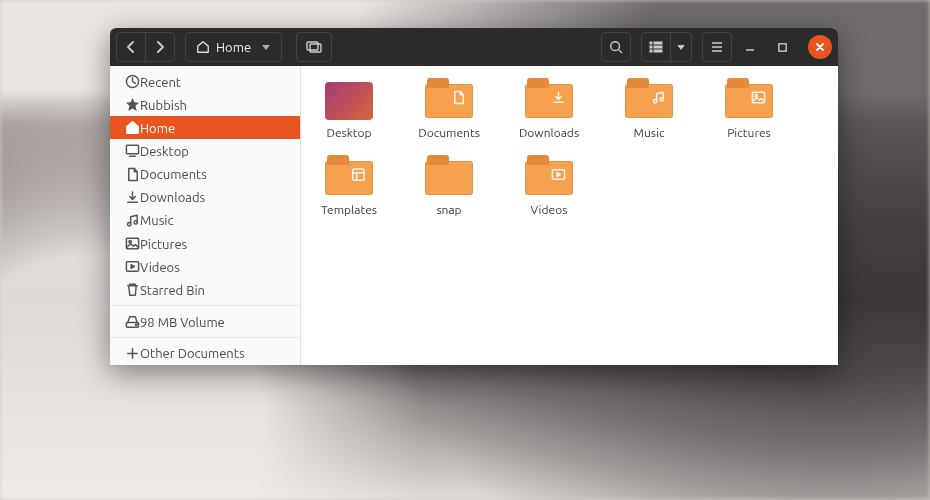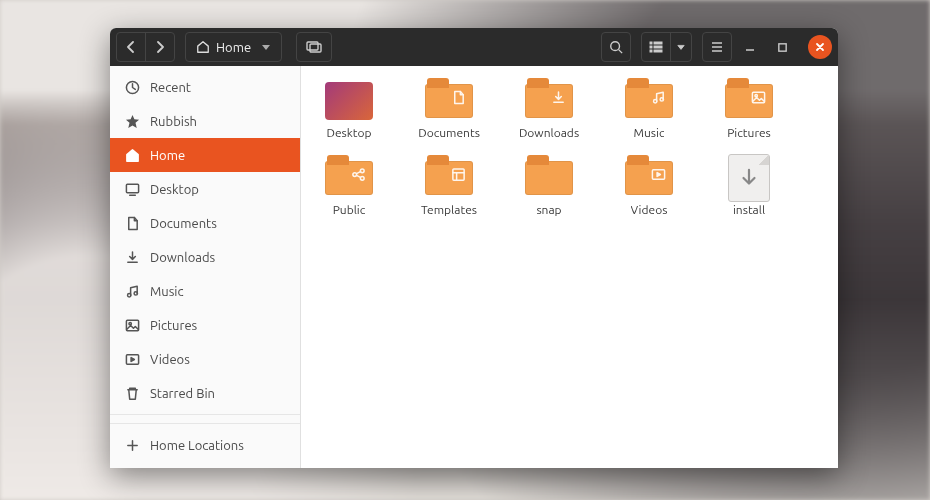--- a/index.html
+++ b/index.html
@@ -7,21 +7,21 @@
   .desktop-bg{
     position:absolute;inset:0;
     background:
       radial-gradient(circle at 10% 85%, rgba(240,235,232,.9) 0 18%, transparent 35%),
       radial-gradient(circle at 90% 30%, rgba(60,55,58,.7) 0 25%, transparent 55%),
       linear-gradient(180deg,#e9e5e2 0,#e9e5e2 18%,#a39a97 25%,#5c5356 45%,#3c3538 60%,#e2ded9 100%);
     filter:blur(2px);
   }
 
   .window{
-    position:absolute;left:110px;top:28px;width:728px;height:440px;
+    position:absolute;left:110px;top:28px;width:728px;height:337px;
     background:#fff;border-radius:6px 6px 0 0;
     box-shadow:0 8px 30px rgba(0,0,0,.45);
     overflow:hidden;display:flex;flex-direction:column;
     font-size:13px;color:#3d3d3d;
   }
 
   
   .titlebar{
     height:38px;background:#2b2b2b;color:#ddd;display:flex;align-items:center;
     padding:0 6px;gap:4px;
@@ -49,21 +49,21 @@
   }
   .win-close svg{stroke:#fff;}
 
   
   .body{flex:1;display:flex;min-height:0;}
   .sidebar{
     width:190px;background:#fafafa;border-right:1px solid #e0e0e0;
     display:flex;flex-direction:column;padding-top:4px;
   }
   .side-item{
-    display:flex;align-items:center;gap:10px;height:34px;padding:0 14px;
+    display:flex;align-items:center;gap:0;height:34px;padding:0 14px;
     color:#4a4a4a;cursor:default;
   }
   .side-item .ic{width:16px;height:16px;display:flex;align-items:center;justify-content:center;color:#555;}
   .side-item.active{background:#e95420;color:#fff;}
   .side-item.active .ic svg{stroke:#fff!important;fill:#fff;}
   .side-item.active .ic{color:#fff;}
   .side-sep{height:1px;background:#e6e6e6;margin:4px 0;}
 
   .content{
     flex:1;padding:14px 12px;display:flex;flex-wrap:wrap;align-content:flex-start;
@@ -296,28 +296,38 @@
         </div>
         <div class="side-item">
           <span class="ic">
             <svg width="15" height="15" viewBox="0 0 16 16" stroke="#555" fill="none" stroke-width="1.6" stroke-linecap="round" stroke-linejoin="round">
               <path d="M3 4h10M5 4V2.5h6V4M4 4l1 10h6l1-10"></path>
             </svg>
           </span>
           <span>Starred Bin</span>
         </div>
         <div class="side-sep"></div>
+        <div class="side-item">
+          <span class="ic">
+            <svg width="15" height="15" viewBox="0 0 16 16" stroke="#555" fill="none" stroke-width="1.6" stroke-linecap="round" stroke-linejoin="round">
+              <rect x="1.5" y="9" width="13" height="5" rx="1"></rect>
+              <path d="M3 9l2-6h6l2 6"></path>
+              <circle cx="12" cy="11.5" r=".8" fill="#555"></circle>
+            </svg>
+          </span>
+          <span>98 MB Volume</span>
+        </div>
         <div class="side-sep"></div>
         <div class="side-item">
           <span class="ic">
             <svg width="15" height="15" viewBox="0 0 16 16" stroke="#555" fill="none" stroke-width="1.6" stroke-linecap="round" stroke-linejoin="round">
               <path d="M8 3v10M3 8h10"></path>
             </svg>
           </span>
-          <span>Home Locations</span>
+          <span>Other Documents</span>
         </div>
       </div>
     <div class="content" id="content">
         <div class="file">
           <div class="thumb">
             <div class="desktop-folder"></div>
           </div>
           <div class="label">Desktop</div>
         </div>
         <div class="file">
@@ -371,35 +381,20 @@
               </span>
             </div>
           </div>
           <div class="label">Pictures</div>
         </div>
         <div class="file">
           <div class="thumb">
             <div class="folder">
               <span class="glyph">
                 <svg width="15" height="15" viewBox="0 0 16 16" stroke="#fff" fill="none" stroke-width="1.6" stroke-linecap="round" stroke-linejoin="round">
-                  <circle cx="4" cy="8" r="2"></circle>
-                  <circle cx="12" cy="4" r="2"></circle>
-                  <circle cx="12" cy="12" r="2"></circle>
-                  <path d="M6 7l4-2M6 9l4 2"></path>
-                </svg>
-              </span>
-            </div>
-          </div>
-          <div class="label">Public</div>
-        </div>
-        <div class="file">
-          <div class="thumb">
-            <div class="folder">
-              <span class="glyph">
-                <svg width="15" height="15" viewBox="0 0 16 16" stroke="#fff" fill="none" stroke-width="1.6" stroke-linecap="round" stroke-linejoin="round">
                   <rect x="2" y="2" width="12" height="12" rx="1"></rect>
                   <path d="M2 6h12M6 6v8"></path>
                 </svg>
               </span>
             </div>
           </div>
           <div class="label">Templates</div>
         </div>
         <div class="file">
           <div class="thumb">
@@ -413,25 +408,15 @@
               <span class="glyph">
                 <svg width="15" height="15" viewBox="0 0 16 16" stroke="#fff" fill="none" stroke-width="1.6" stroke-linecap="round" stroke-linejoin="round">
                   <rect x="1.5" y="3" width="13" height="10" rx="1"></rect>
                   <path d="M6.5 6v4l3.5-2z" fill="#fff"></path>
                 </svg>
               </span>
             </div>
           </div>
           <div class="label">Videos</div>
         </div>
-        <div class="file">
-          <div class="thumb">
-            <div class="install-file">
-              <svg width="22" height="22" viewBox="0 0 16 16" stroke="#888" fill="none" stroke-width="1.6" stroke-linecap="round" stroke-linejoin="round">
-                <path d="M8 2v9M4 8l4 4 4-4"></path>
-              </svg>
-            </div>
-          </div>
-          <div class="label">install</div>
-        </div>
       </div>
   </div>
 </div>
 
 </body></html>

